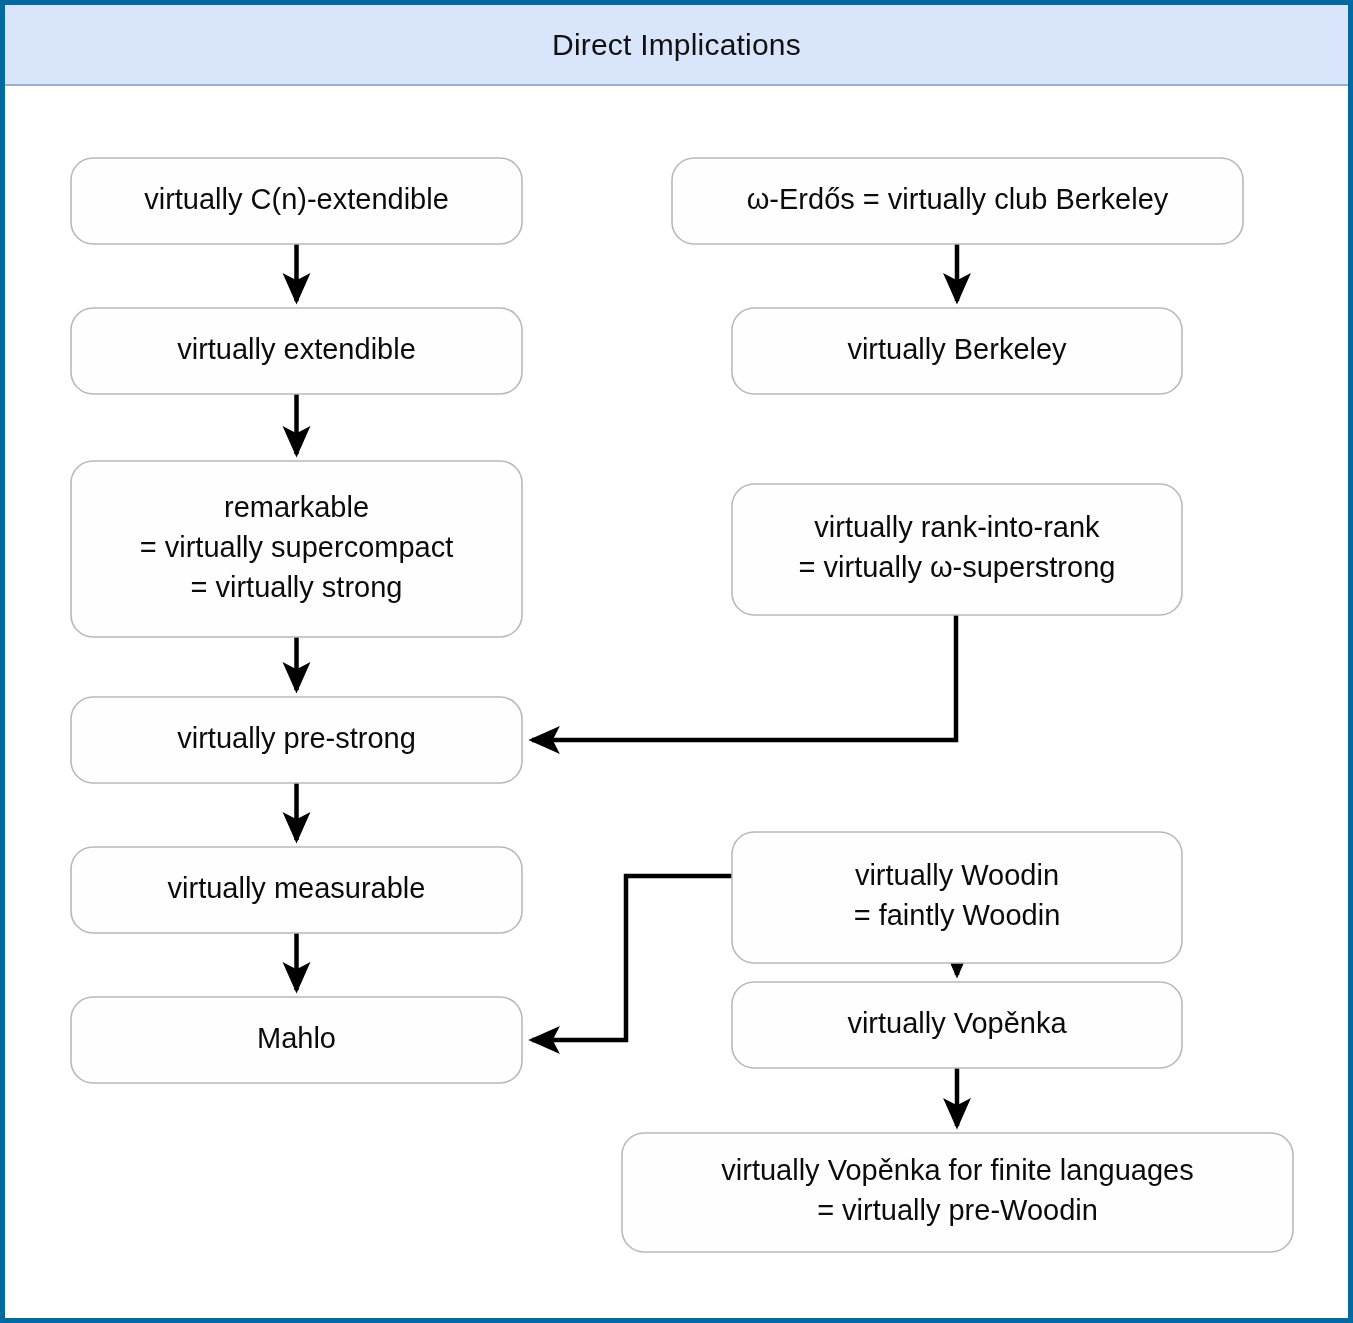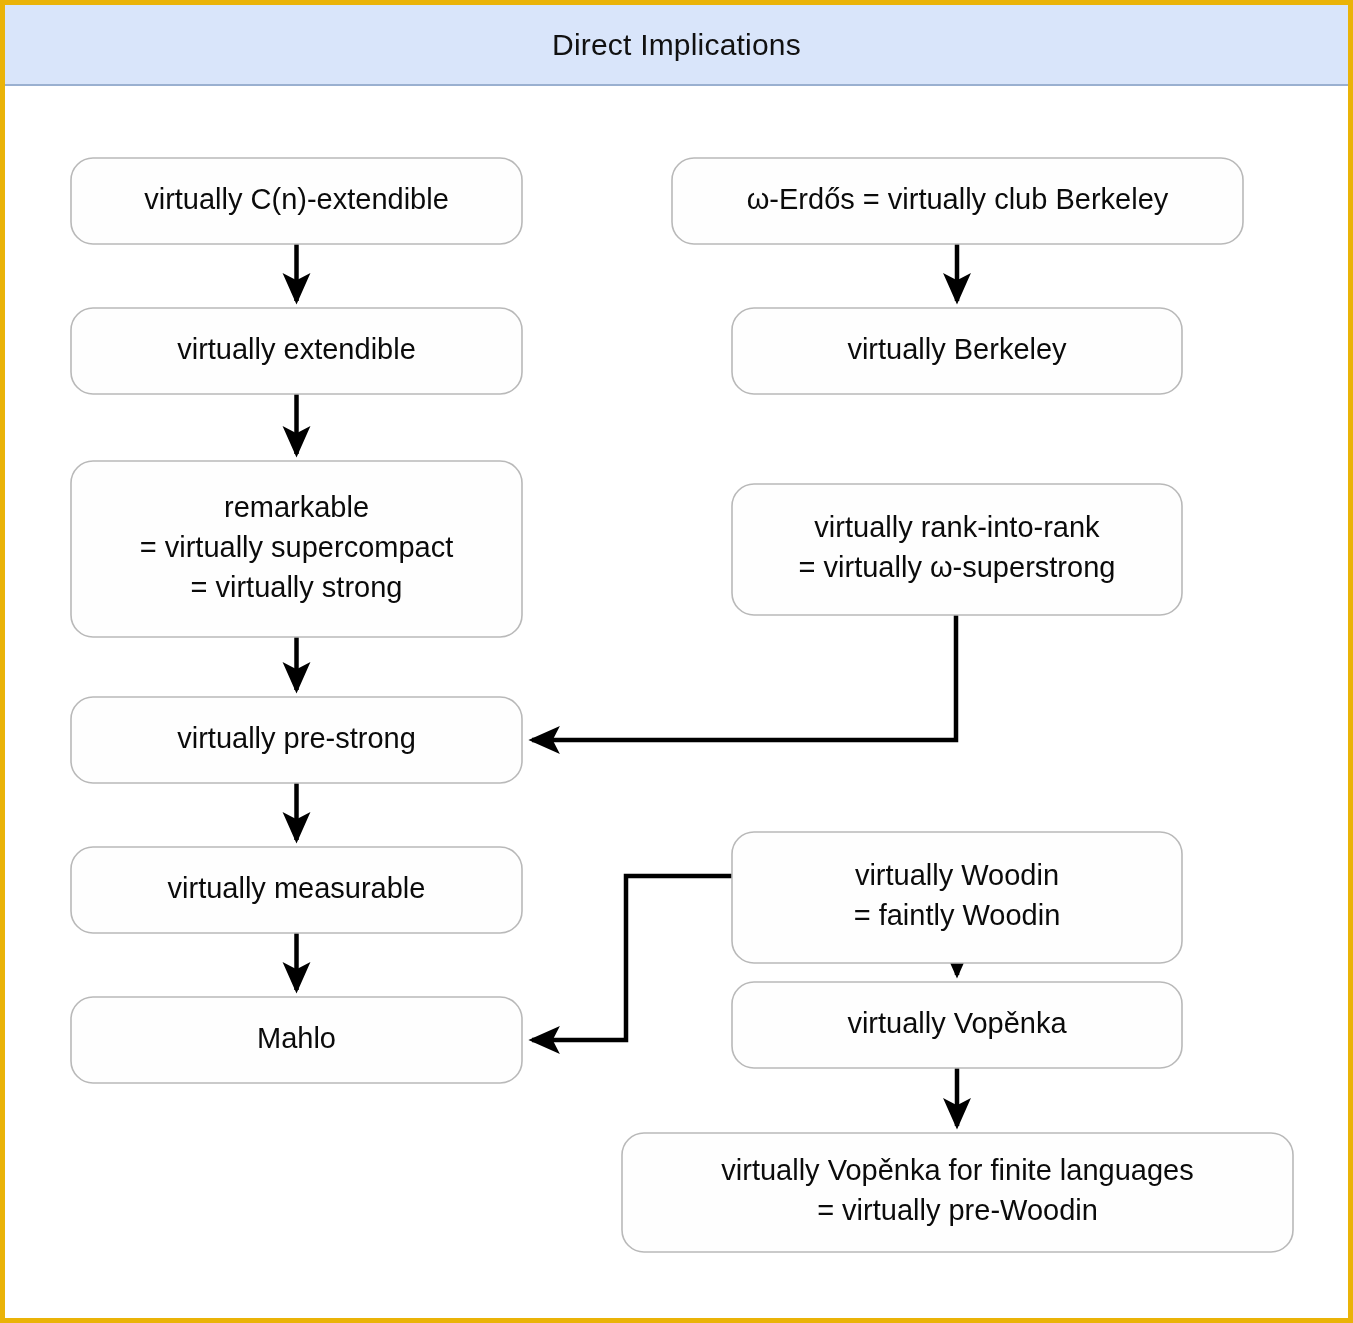--- a/index.html
+++ b/index.html
@@ -6,21 +6,21 @@
     margin: 0;
     padding: 0;
     background: #ffffff;
     font-family: "Liberation Sans", sans-serif;
   }
   #page {
     position: relative;
     width: 1353px;
     height: 1323px;
     box-sizing: border-box;
-    border: 5px solid #eab308;
+    border: 5px solid #0369a1;
     background: #ffffff;
     overflow: hidden;
   }
   #title-bar {
     position: absolute;
     left: 0;
     top: 0;
     width: 1343px;
     height: 81px;
     background: #d9e5fa;

